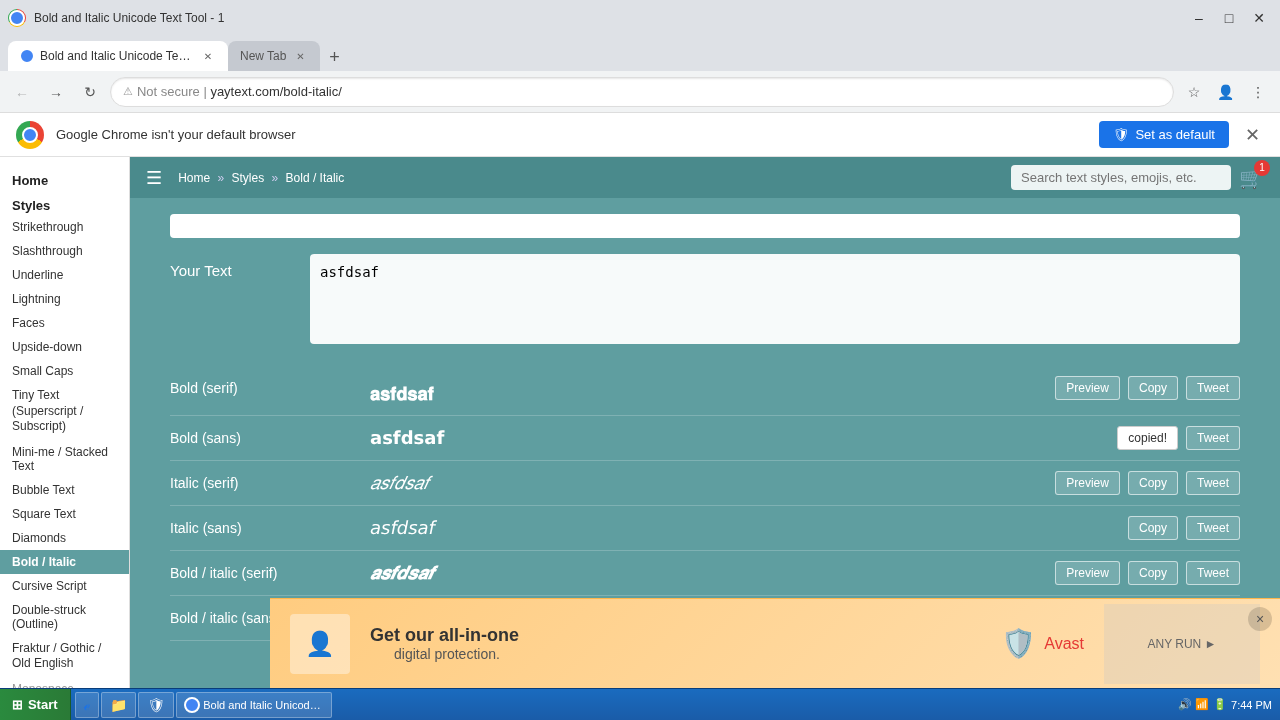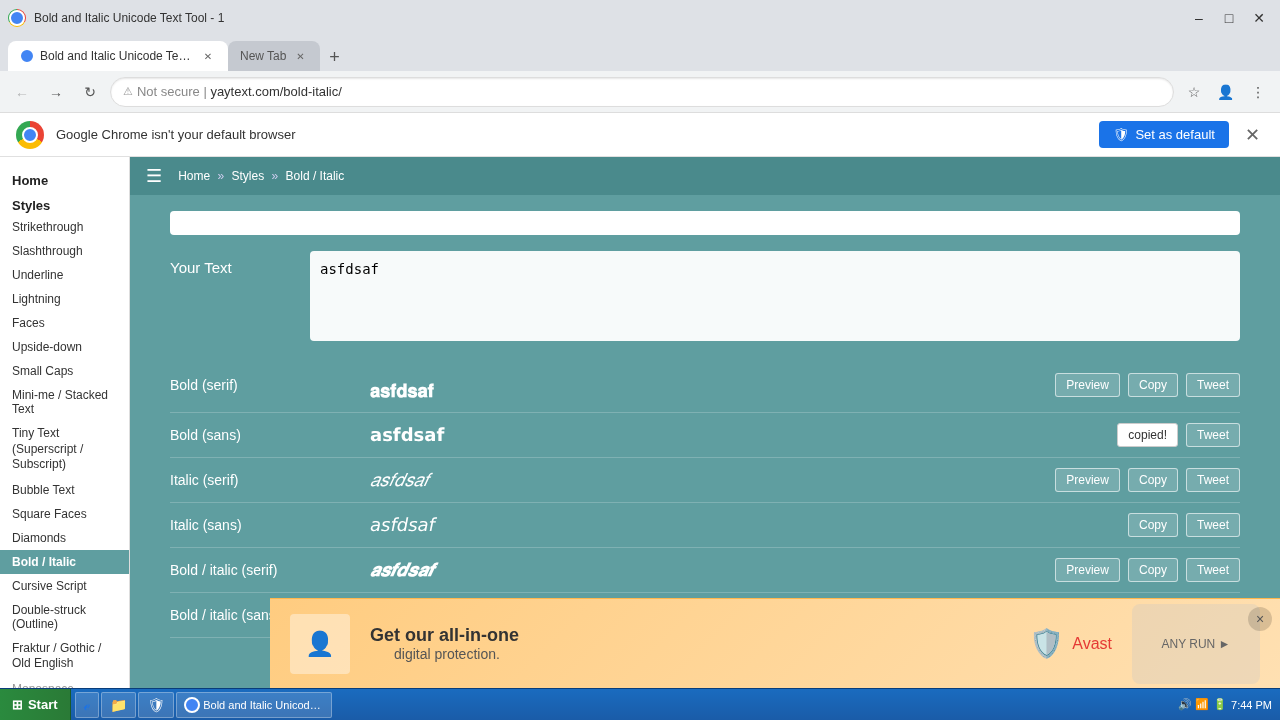--- a/index.html
+++ b/index.html
@@ -192,23 +192,23 @@
       width: 60px; height: 60px; background: rgba(255,255,255,0.4);
       border-radius: 4px; display: flex; align-items: center; justify-content: center;
       color: #888; font-size: 10px;
     }
     .ad-text { flex: 1; }
     .ad-headline { font-size: 18px; font-weight: bold; color: #333; }
     .ad-subtext { font-size: 14px; color: #555; margin-left: 24px; }
     .ad-logo { display: flex; align-items: center; gap: 8px; }
     .ad-logo-text { font-size: 16px; font-weight: normal; color: #e53935; }
     .ad-right-image {
-      width: 128px; height: 80px; background: rgba(200,200,200,0.3);
+      width: 156px; height: 80px; background: rgba(200,200,200,0.3);
       display: flex; align-items: center; justify-content: center;
-      color: #666; font-size: 11px; border-radius: 8px;
+      color: #666; font-size: 11px;
     }
     .ad-close {
       position: absolute; top: 8px; right: 8px;
       width: 24px; height: 24px; border-radius: 50%; background: rgba(0,0,0,0.15);
       border: none; cursor: pointer; font-size: 14px; color: #555;
       display: flex; align-items: center; justify-content: center;
     }
 
     
     .chrome-circle {
@@ -289,24 +289,24 @@
       <div class="sidebar-nav">
         <div class="sidebar-section-title">Home</div>
         <div class="sidebar-section-title">Styles</div>
         <div class="sidebar-item">Strikethrough</div>
         <div class="sidebar-item">Slashthrough</div>
         <div class="sidebar-item">Underline</div>
         <div class="sidebar-item">Lightning</div>
         <div class="sidebar-item">Faces</div>
         <div class="sidebar-item">Upside-down</div>
         <div class="sidebar-item">Small Caps</div>
+        <div class="sidebar-item" style="line-height:1.3;">Tiny Text (Superscript / Subscript)</div>
         <div class="sidebar-item">Mini-me / Stacked Text</div>
-        <div class="sidebar-item" style="line-height:1.3;">Tiny Text (Superscript / Subscript)</div>
         <div class="sidebar-item">Bubble Text</div>
-        <div class="sidebar-item">Square Faces</div>
+        <div class="sidebar-item">Square Text</div>
         <div class="sidebar-item">Diamonds</div>
         <div class="sidebar-item active">Bold / Italic</div>
         <div class="sidebar-item">Cursive Script</div>
         <div class="sidebar-item">Double-struck (Outline)</div>
         <div class="sidebar-item" style="line-height:1.3;">Fraktur / Gothic / Old English</div>
         <div class="sidebar-item" style="color:#999;">Monospace</div>
 
       </div>
     </div>
 
@@ -314,20 +314,27 @@
 
       <div class="page-nav">
         <span class="hamburger">☰</span>
         <nav class="breadcrumb">
           <a href="#">Home</a>
           <span class="breadcrumb-sep">»</span>
           <a href="#">Styles</a>
           <span class="breadcrumb-sep">»</span>
           <span>Bold / Italic</span>
         </nav>
+        <div class="page-nav-right">
+          <input type="text" class="search-box-nav" placeholder="Search text styles, emojis, etc." style="">
+          <div class="cart-icon-wrap">
+            <span class="cart-icon">🛒</span>
+            <span class="cart-badge">1</span>
+          </div>
+        </div>
       </div>
 
       <div class="tool-area">
 
         <div style="background:#fff;height:24px;border-radius:4px;margin-bottom:16px;"></div>
 
         <div class="your-text-section">
           <span class="your-text-label">Your Text</span>
           <textarea class="your-text-input" style="">asfdsaf</textarea>
         </div>

